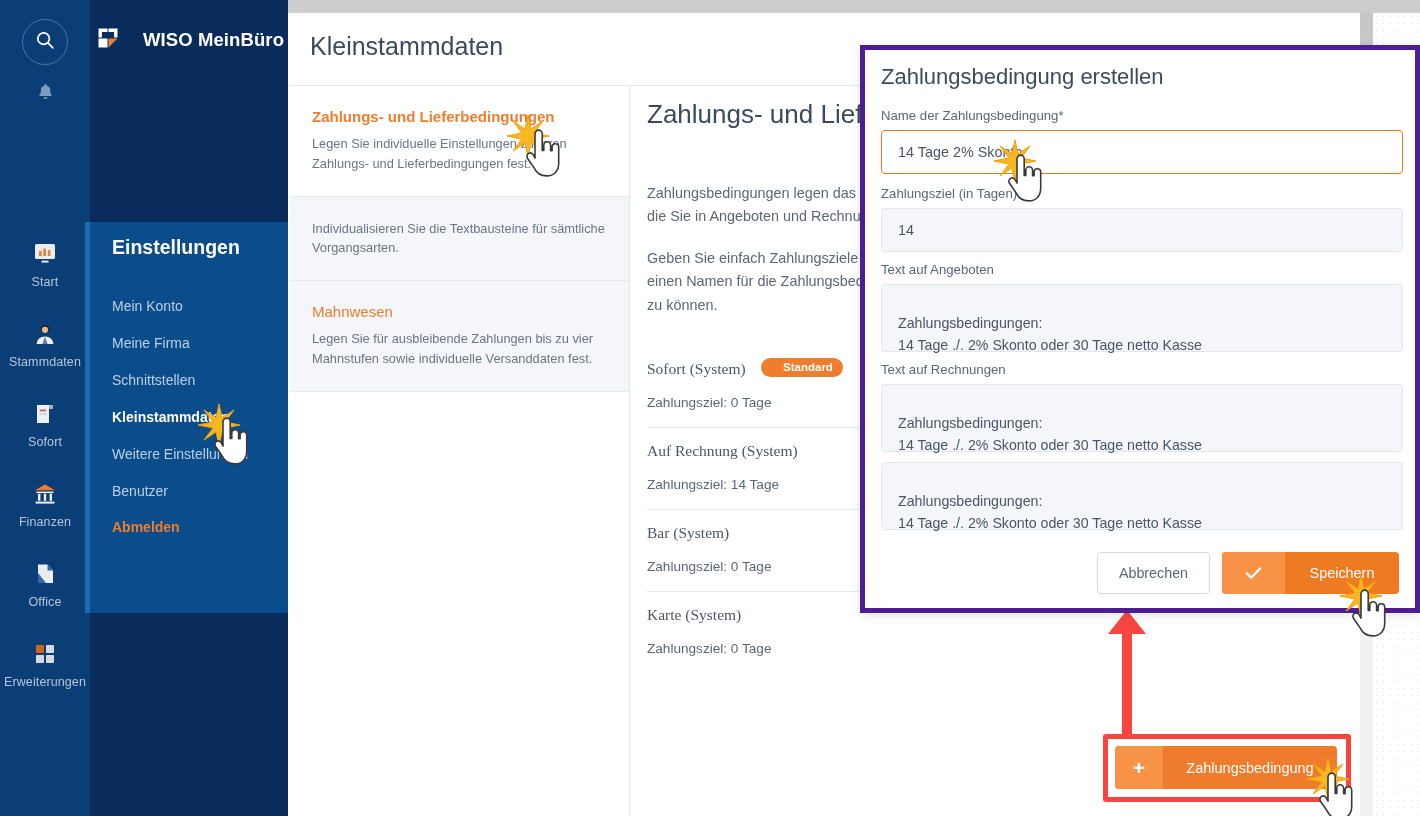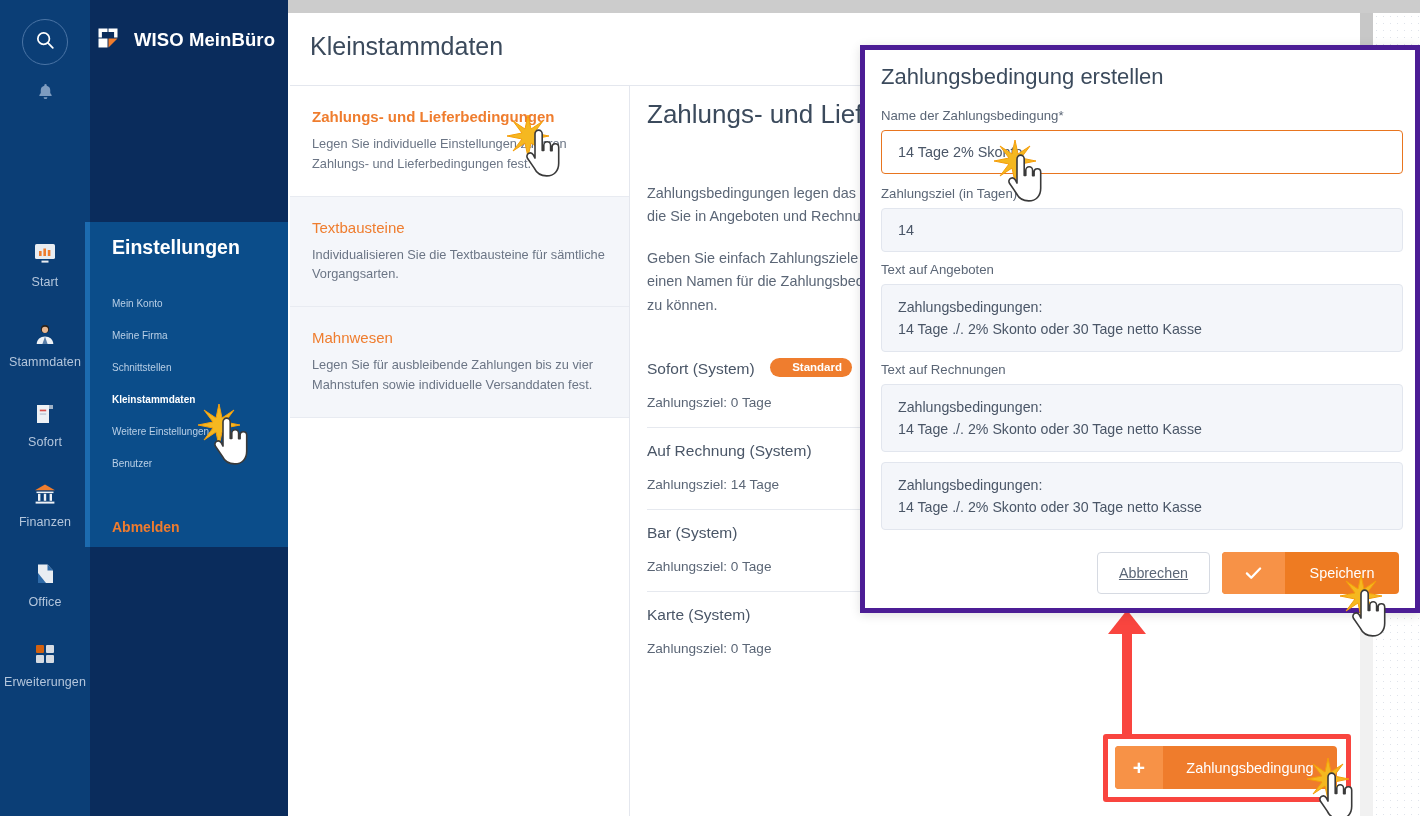--- a/index.html
+++ b/index.html
@@ -44,36 +44,36 @@
     padding-top: 4px;
   }
   .rail-ico { width: 30px; height: 30px; display: flex; align-items: center; justify-content: center; }
   .rail-lbl { margin-top: 6px; font-size: 12.5px; color: #b4c6dc; letter-spacing: .1px; }
 
   
   .navcol {
     position: absolute; left: 90px; top: 0; width: 198px; height: 816px;
     background: #0a2c5c;
   }
-  .logo-wrap { position:absolute; left:6px; top:26px; display:flex; align-items:center; gap:14px; }
+  .logo-wrap { position:absolute; left:6px; top:26px; display:flex; align-items:center; gap:23px; }
   .logo-text { color:#ffffff; font-size:18.5px; font-weight:600; white-space:nowrap; letter-spacing:.1px; }
 
   
   .settings {
-    position: absolute; left: 85px; top: 222px; width: 203px; height: 325px;
+    position: absolute; left: 85px; top: 222px; width: 203px; height: 391px;
     background: #0b4d8a;
     border-left: 5px solid #1c6bb0;
   }
   .settings-title {
     position: absolute; left: 22px; top: 14px;
     color: #ffffff; font-size: 19.5px; font-weight: 600;
   }
   .settings-links { position: absolute; left: 22px; top: 76px; width: 170px; }
   .settings-link {
-    font-size: 10px; color: #b9cfe6; margin-bottom: 21px; white-space: nowrap;
+    font-size: 14px; color: #b9cfe6; margin-bottom: 21px; white-space: nowrap;
   }
   .settings-link.active { color: #ffffff; font-weight: 700; }
   .settings-logout {
     position: absolute; left: 22px; top: 297px;
     font-size: 14px; font-weight: 700; color: #f07c2e;
   }
 
   
   .titlebar {
     position: absolute; left: 290px; top: 13px; width: 1070px; height: 73px;
@@ -106,21 +106,21 @@
   }
   .main-h1 { position:absolute; left:16px; top:13px; font-size:26px; color:#3b4a5c; white-space:nowrap; }
   .main-h2 { position:absolute; left:16px; top:62px; font-size:21px; color:#3b4a5c; white-space:nowrap; }
   .main-p  { position:absolute; left:16px; font-size:14.4px; color:#5b6676; line-height:1.62; white-space:nowrap; }
   .p1 { top: 96px; }
   .p2 { top: 161px; }
 
   .pay-list { position: absolute; left: 16px; top: 258px; width: 697px; }
   .pay-row { padding: 14px 0 17px 0; border-bottom: 1px solid #e6e9ef; }
   .pay-row:last-child { border-bottom: none; }
-  .pay-name { font-size: 15.5px; color: #4a5667; display: inline-block; }
+  .pay-name { font-size: 15.5px; color: #4a5667; display: inline-block; font-family: Liberation Serif, serif; }
   .badge {
     display: inline-block; margin-left: 11px; vertical-align: 3px;
     background: #ef7d2e; color: #fff; font-size: 11.5px; font-weight: 700;
     padding: 3px 10px 4px 22px; border-radius: 10px;
   }
   .pay-goal { margin-top: 17px; font-size: 13.6px; color: #5b6676; }
 
   
   .cta-btn {
     position: absolute; left: 1115px; top: 746px; width: 222px; height: 43px;
@@ -179,33 +179,33 @@
     font-size: 14.4px; color: #4a5667; padding: 0 16px;
     font-family: "Liberation Sans", sans-serif;
     display: flex; align-items: center;
   }
   .fld-input.focused {
     background: #ffffff; border: 1.6px solid #e8751f;
   }
   .fld-area {
     width: 522px; height: 68px; border-radius: 4px;
     background: #f4f6fa; border: 1px solid #e2e6ee;
-    font-size: 14.2px; color: #4a5667; padding: 12px 16px;
+    font-size: 14.2px; color: #4a5667; padding: 28px 16px;
     line-height: 1.52; white-space: pre-line;
   }
   .fld-gap { height: 12px; }
   .fld-gap-s { height: 10px; }
 
   .modal-actions {
     position: absolute; right: 16px; bottom: 14px; display: flex; gap: 12px;
   }
   .btn-cancel {
     width: 113px; height: 42px; border-radius: 4px;
     background: #ffffff; border: 1px solid #d6dae2; color: #5b6676;
-    font-size: 14.3px; font-family: "Liberation Sans", sans-serif; cursor: pointer; text-decoration: underline;
+    font-size: 14.3px; font-family: "Liberation Sans", sans-serif; cursor: pointer;
   }
   .btn-save {
     width: 177px; height: 42px; border-radius: 4px; overflow: hidden;
     display: flex; background: #ee7b22; border: none; cursor: pointer;
   }
   .btn-save-ico {
     width: 63px; display: flex; align-items: center; justify-content: center;
     background: #f79247; color: #fff; font-size: 16px;
   }
   .btn-save-lbl {
@@ -356,21 +356,20 @@
   </div>
 
   <div class="listcol">
 
     <div class="list-item sel">
       <div class="li-title bold">Zahlungs- und Lieferbedingungen</div>
       <div class="li-desc">Legen Sie individuelle Einstellungen zu Ihren Zahlungs- und Lieferbedingungen fest.</div>
     </div>
 
     <div class="list-item dim">
-      <div class="li-title">Textbausteine</div>
       <div class="li-desc">Individualisieren Sie die Textbausteine für sämtliche Vorgangsarten.</div>
     </div>
 
     <div class="list-item dim">
       <div class="li-title">Mahnwesen</div>
       <div class="li-desc">Legen Sie für ausbleibende Zahlungen bis zu vier Mahnstufen sowie individuelle Versanddaten fest.</div>
     </div>
 
   </div>
 

